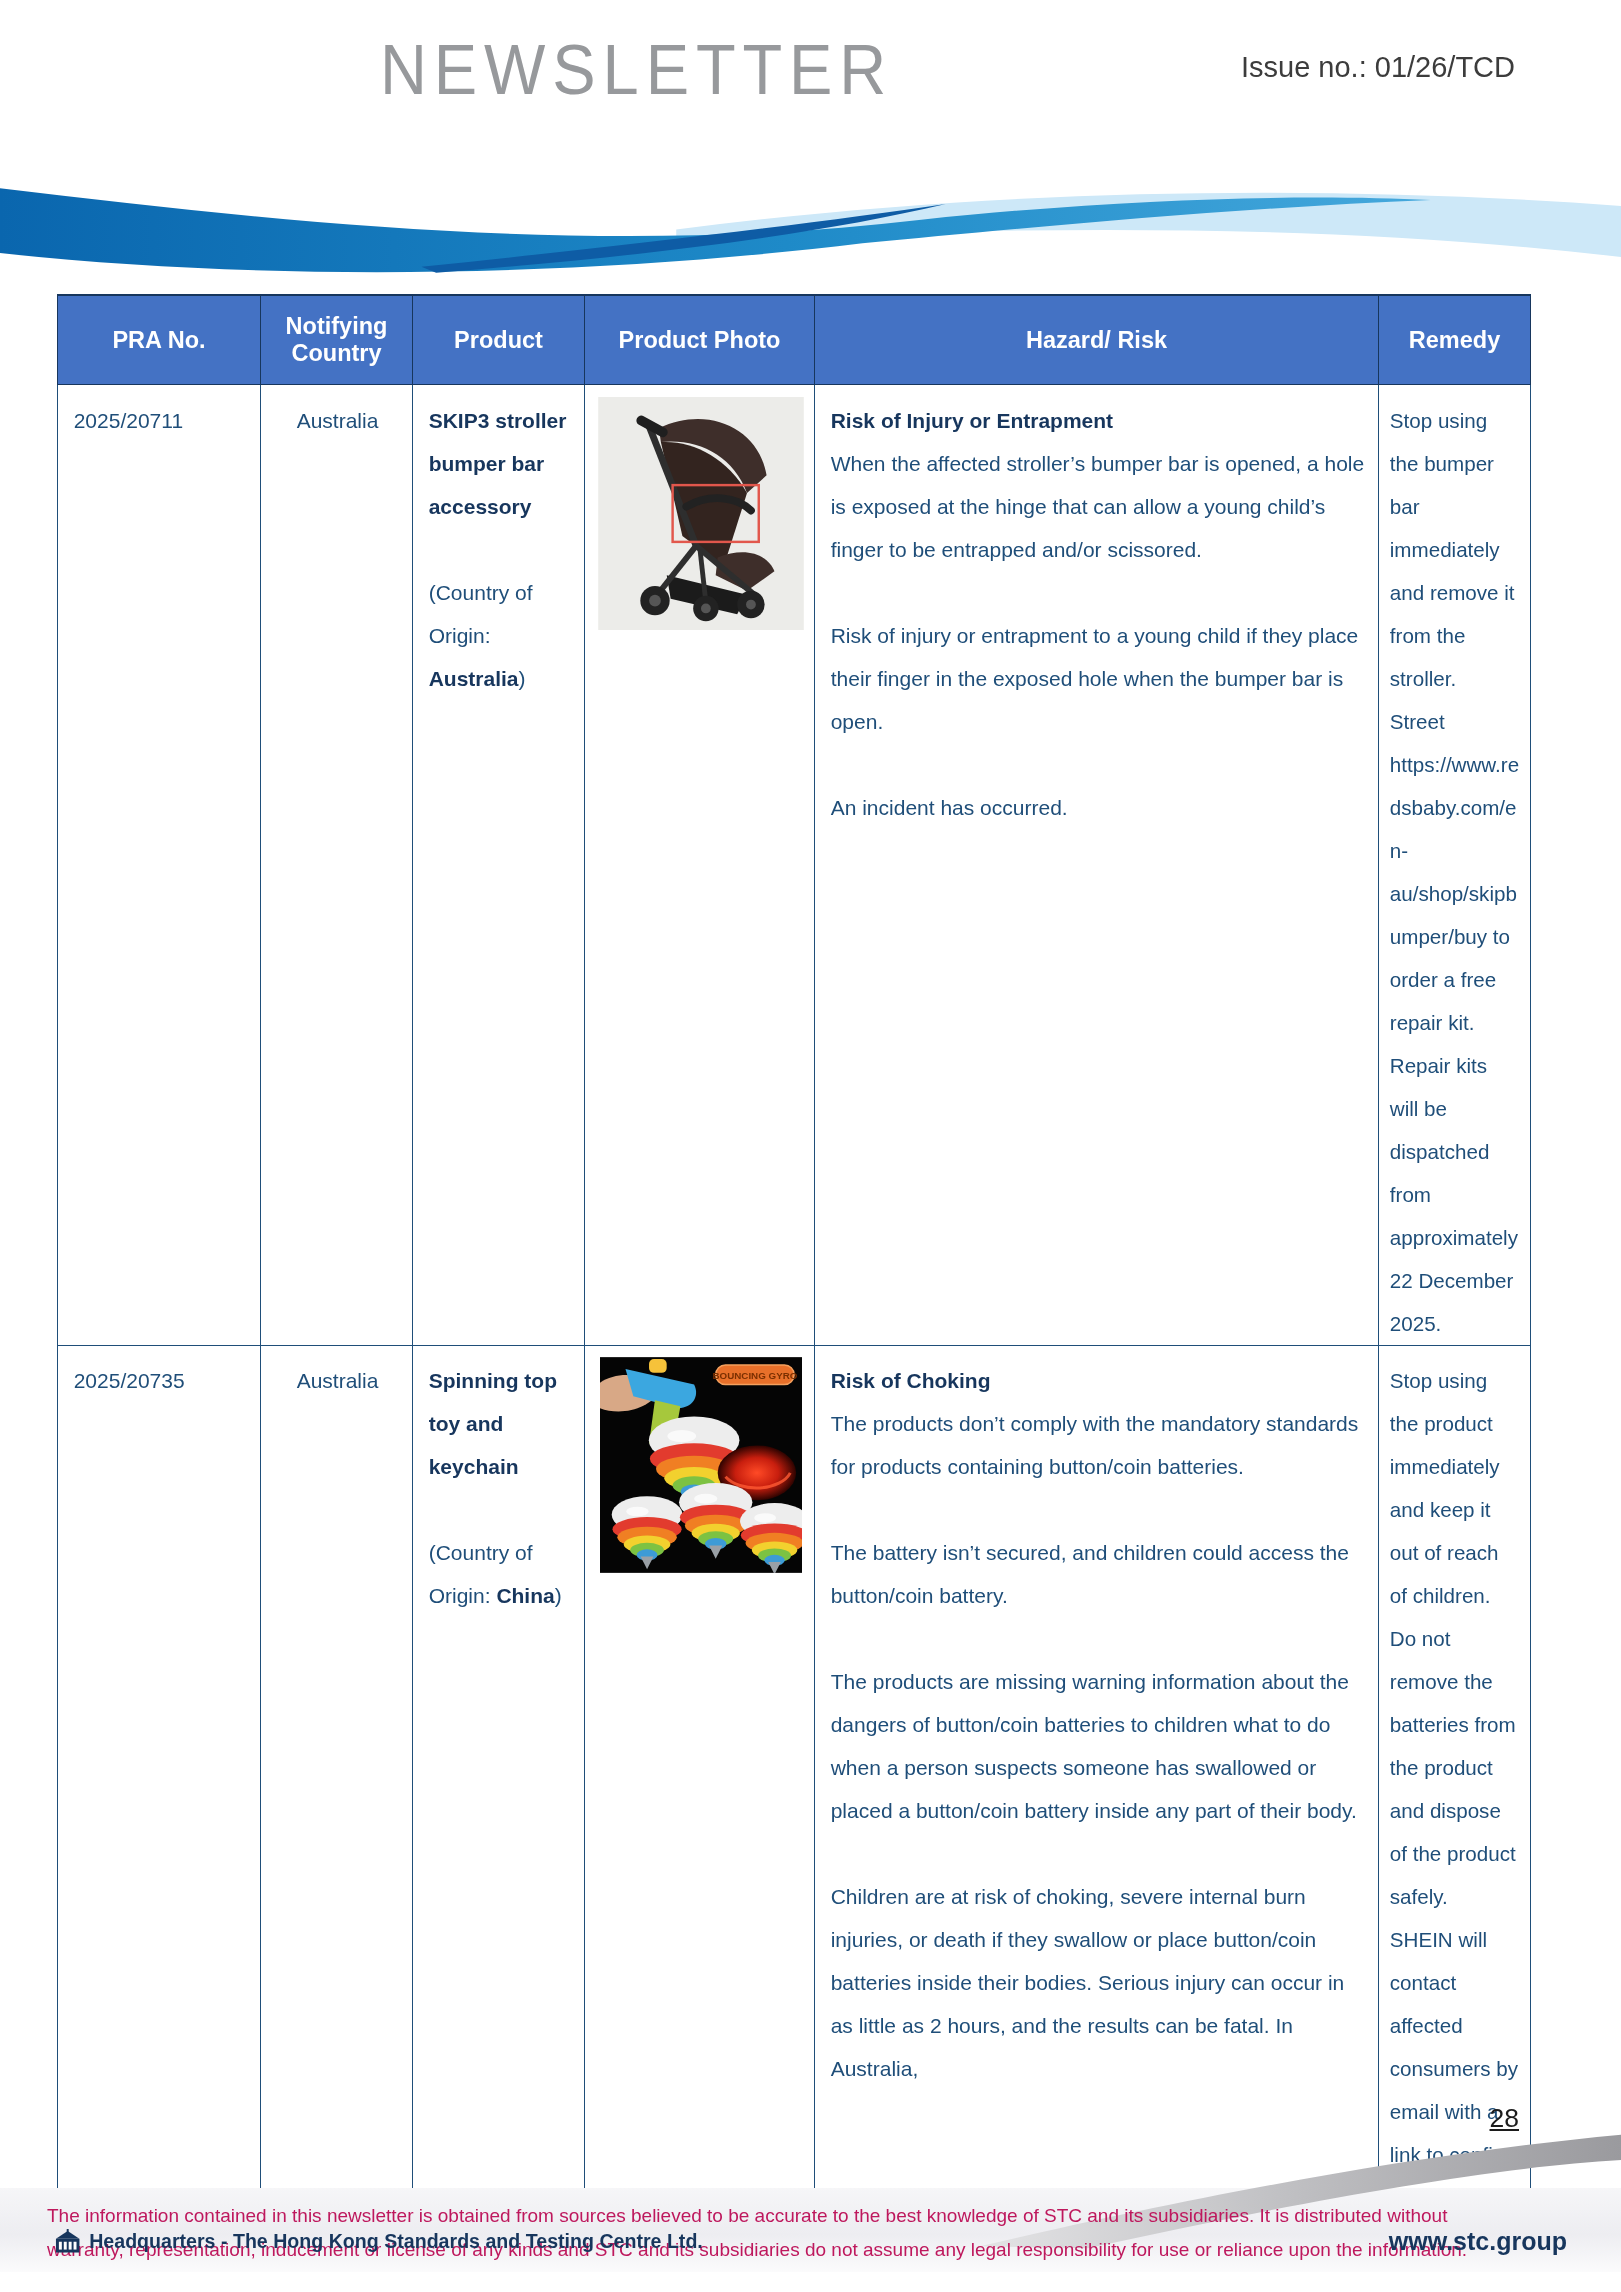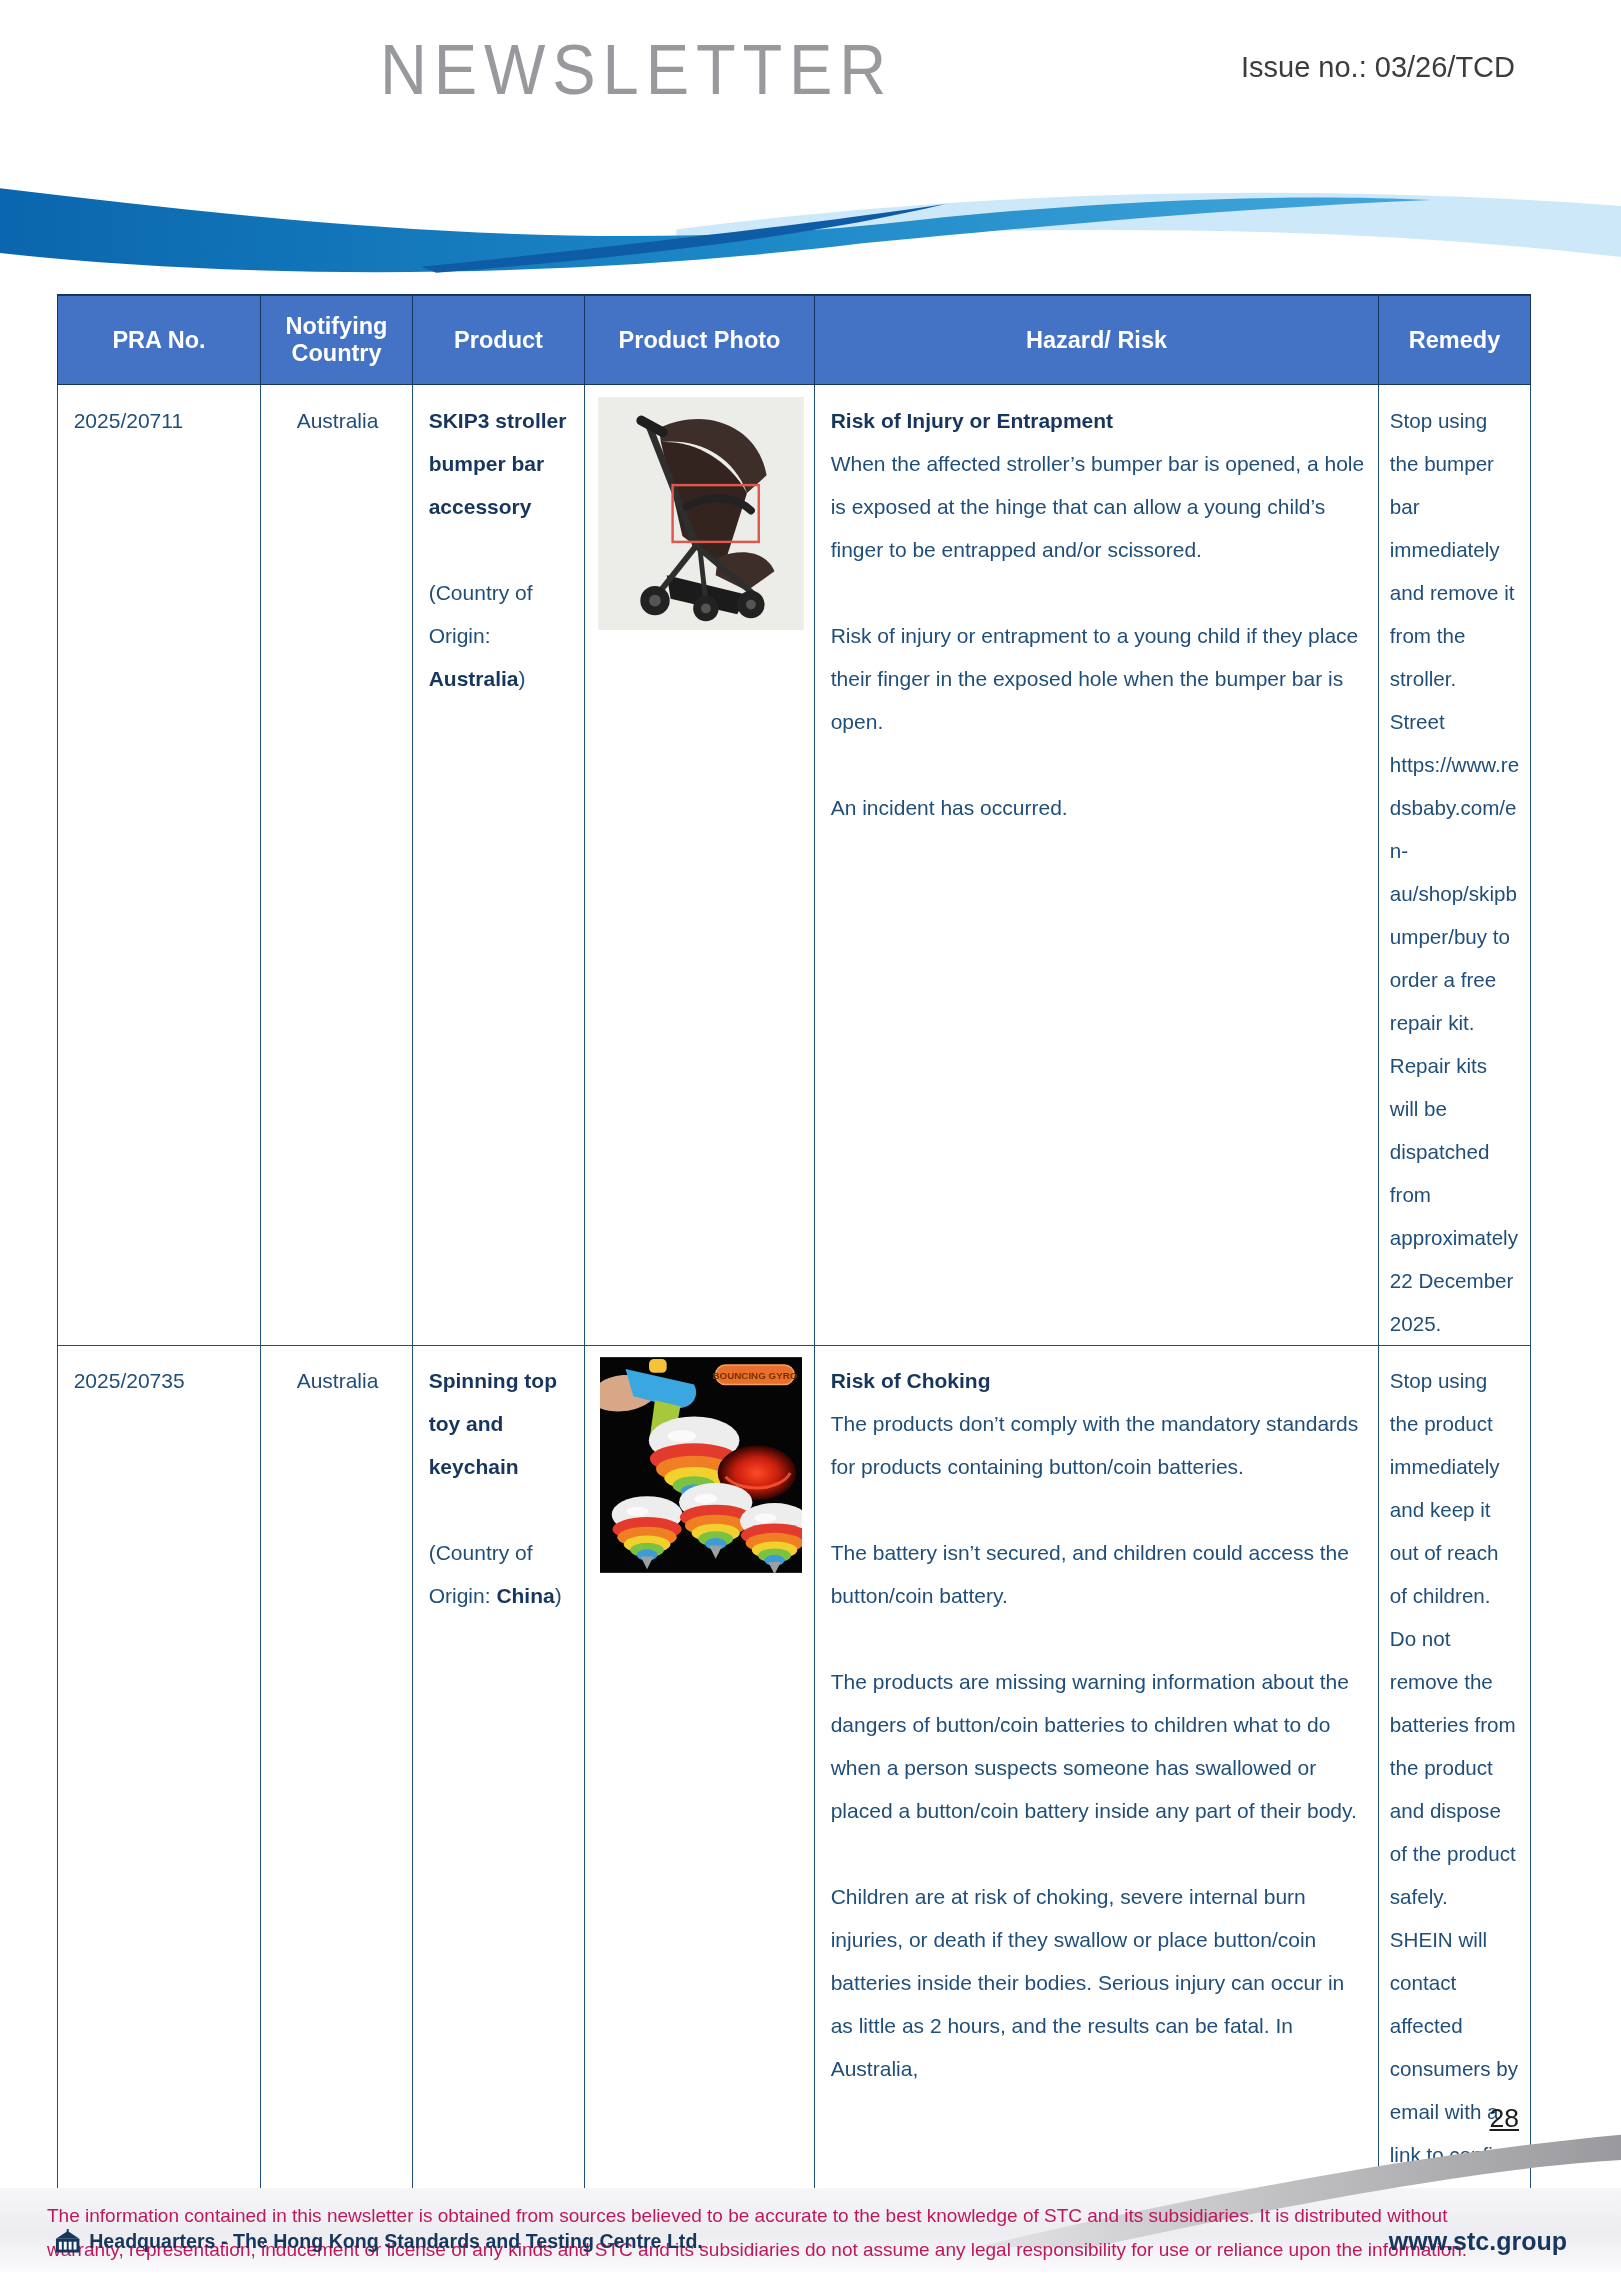--- a/index.html
+++ b/index.html
@@ -45,21 +45,21 @@
   .footer-item{display:flex;align-items:center;gap:7.8px;}
   .footer-text{font-size:19.6px;font-weight:bold;color:#17365D;}
   .site{margin-left:auto;font-size:25px;font-weight:bold;color:#17365D;}
 </style>
 </head>
 <body>
 
 <div class="page">
 
   <div class="nl-title">NEWSLETTER</div>
-  <div class="issue">Issue no.: 03/26/TCD</div>
+  <div class="issue">Issue no.: 01/26/TCD</div>
 
   <svg class="wave" viewBox="0 0 1654 170" preserveAspectRatio="none">
     <defs>
       <linearGradient id="wg" x1="0" y1="0" x2="1" y2="0">
         <stop offset="0" stop-color="#0A66AE"></stop>
           <stop offset=".55" stop-color="#1E8AC8"></stop>
           <stop offset="1" stop-color="#45A8DC"></stop>
       </linearGradient>
     </defs>
     <path d="M 690,84 C 1000,44 1330,36 1654,60 L 1654,112 C 1330,74 1000,82 690,96 Z" fill="#CDE8F8"></path>

